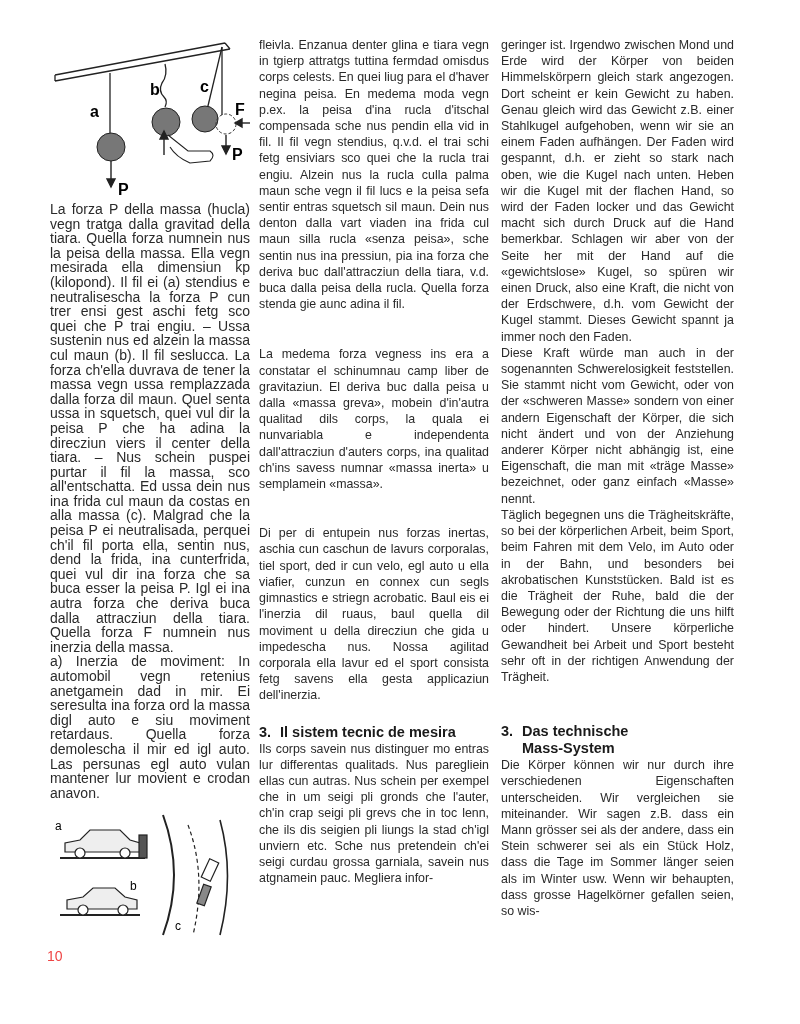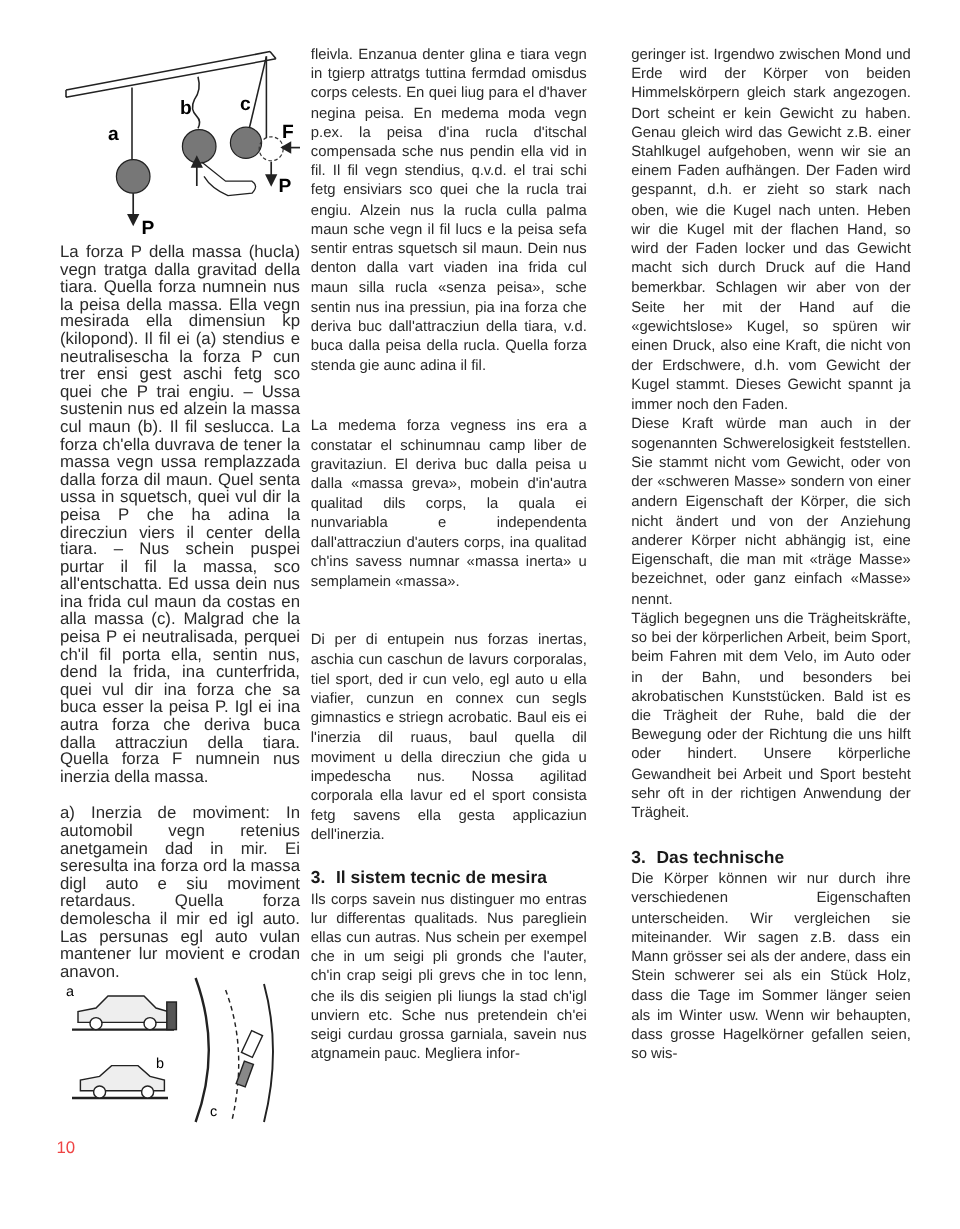--- a/index.html
+++ b/index.html
@@ -4,21 +4,21 @@
 <style>
   html, body { margin: 0; padding: 0; background: #ffffff; }
   body {
     width: 800px; height: 1024px; position: relative; overflow: hidden;
     font-family: "Liberation Sans", sans-serif; color: #2a2a2a;
   }
   .col { position: absolute; font-size: 12.4px; line-height: 16.2px; }
   .col p { margin: 0; text-align: justify; hyphens: none; }
   .col1 { left: 50px; width: 200px; font-size: 14px; line-height: 14.6px; }
   .col2 { left: 259px; width: 230px; }
-  .col3 { left: 526px; width: 233px; }
+  .col3 { left: 501px; width: 233px; }
   .heading { font-weight: bold; font-size: 14.5px; line-height: 17px; color: #1a1a1a; margin: 0; }
   .heading .num { display: inline-block; width: 21px; }
   .heading .indent { display: block; padding-left: 21px; }
   .page-number { position: absolute; left: 47px; top: 948px; font-size: 14px; color: #ef4444; }
   .fig { position: absolute; }
 </style>
 </head>
 <body>
 
 <svg class="fig" style="left:50px;top:35px" width="200" height="160" viewBox="0 0 200 160">
@@ -47,21 +47,21 @@
   <text x="40" y="82" font-size="16" font-weight="bold" font-family="Liberation Sans, sans-serif">a</text>
   <text x="100" y="60" font-size="16" font-weight="bold" font-family="Liberation Sans, sans-serif">b</text>
   <text x="150" y="57" font-size="16" font-weight="bold" font-family="Liberation Sans, sans-serif">c</text>
   <text x="185" y="80" font-size="16" font-weight="bold" font-family="Liberation Sans, sans-serif">F</text>
   <text x="68" y="160" font-size="16" font-weight="bold" font-family="Liberation Sans, sans-serif">P</text>
   <text x="182" y="125" font-size="16" font-weight="bold" font-family="Liberation Sans, sans-serif">P</text>
 </svg>
 
 <div class="col col1" style="top:202px">
   <p>La forza P della massa (hucla) vegn tratga dalla gravitad della tiara. Quella forza numnein nus la peisa della massa. Ella vegn mesirada ella dimensiun kp (kilopond). Il fil ei (a) stendius e neutralisescha la forza P cun trer ensi gest aschi fetg sco quei che P trai engiu. – Ussa sustenin nus ed alzein la massa cul maun (b). Il fil seslucca. La forza ch'ella duvrava de tener la massa vegn ussa remplazzada dalla forza dil maun. Quel senta ussa in squetsch, quei vul dir la peisa P che ha adina la direcziun viers il center della tiara. – Nus schein puspei purtar il fil la massa, sco all'entschatta. Ed ussa dein nus ina frida cul maun da costas en alla massa (c). Malgrad che la peisa P ei neutralisada, perquei ch'il fil porta ella, sentin nus, dend la frida, ina cunterfrida, quei vul dir ina forza che sa buca esser la peisa P. Igl ei ina autra forza che deriva buca dalla attracziun della tiara. Quella forza F numnein nus inerzia della massa.</p>
-  <p style="margin-top:16px">a) Inerzia de moviment: In automobil vegn retenius anetgamein dad in mir. Ei seresulta ina forza ord la massa digl auto e siu moviment retardaus. Quella forza demolescha il mir ed igl auto. Las persunas egl auto vulan mantener lur movient e crodan anavon.</p>
+  <p style="">a) Inerzia de moviment: In automobil vegn retenius anetgamein dad in mir. Ei seresulta ina forza ord la massa digl auto e siu moviment retardaus. Quella forza demolescha il mir ed igl auto. Las persunas egl auto vulan mantener lur movient e crodan anavon.</p>
 </div>
 
 <svg class="fig" style="left:55px;top:805px" width="190" height="140" viewBox="0 0 190 140">
   <g stroke="#222" fill="none" stroke-width="1.2">
     <line x1="5" y1="53" x2="90" y2="53" stroke-width="2"></line>
     <path d="M10 47 L10 38 L25 35 L35 25 L65 25 L75 35 L85 38 L85 47 Z" fill="#eee"></path>
     <circle cx="25" cy="48" r="5" fill="#fff"></circle>
       <circle cx="70" cy="48" r="5" fill="#fff"></circle>
     <rect x="84" y="30" width="8" height="23" fill="#555"></rect>
     <line x1="5" y1="110" x2="85" y2="110" stroke-width="2"></line>
@@ -88,17 +88,18 @@
   <h3 class="heading" style="margin-top:20px">
     <span class="num">3.</span><span>Il sistem tecnic de mesira</span>
   </h3>
   <p style="">Ils corps savein nus distinguer mo entras lur differentas qualitads. Nus paregliein ellas cun autras. Nus schein per exempel che in um seigi pli gronds che l'auter, ch'in crap seigi pli grevs che in toc lenn, che ils dis seigien pli liungs la stad ch'igl unviern etc. Sche nus pretendein ch'ei seigi curdau grossa garniala, savein nus atgnamein pauc. Megliera infor-</p>
 </div>
 
 <div class="col col3" style="top:37px">
   <p>geringer ist. Irgendwo zwischen Mond und Erde wird der Körper von beiden Himmelskörpern gleich stark angezogen. Dort scheint er kein Gewicht zu haben. Genau gleich wird das Gewicht z.B. einer Stahlkugel aufgehoben, wenn wir sie an einem Faden aufhängen. Der Faden wird gespannt, d.h. er zieht so stark nach oben, wie die Kugel nach unten. Heben wir die Kugel mit der flachen Hand, so wird der Faden locker und das Gewicht macht sich durch Druck auf die Hand bemerkbar. Schlagen wir aber von der Seite her mit der Hand auf die «gewichtslose» Kugel, so spüren wir einen Druck, also eine Kraft, die nicht von der Erdschwere, d.h. vom Gewicht der Kugel stammt. Dieses Gewicht spannt ja immer noch den Faden.</p>
   <p>Diese Kraft würde man auch in der sogenannten Schwerelosigkeit feststellen. Sie stammt nicht vom Gewicht, oder von der «schweren Masse» sondern von einer andern Eigenschaft der Körper, die sich nicht ändert und von der Anziehung anderer Körper nicht abhängig ist, eine Eigenschaft, die man mit «träge Masse» bezeichnet, oder ganz einfach «Masse» nennt.</p>
   <p>Täglich begegnen uns die Trägheitskräfte, so bei der körperlichen Arbeit, beim Sport, beim Fahren mit dem Velo, im Auto oder in der Bahn, und besonders bei akrobatischen Kunststücken. Bald ist es die Trägheit der Ruhe, bald die der Bewegung oder der Richtung die uns hilft oder hindert. Unsere körperliche Gewandheit bei Arbeit und Sport besteht sehr oft in der richtigen Anwendung der Trägheit.</p>
-  <h3 class="heading" style="margin-top:22px">
+  <h3 class="heading" style="margin-top:38px">
     <span class="num">3.</span><span>Das technische</span>
+    <span class="indent">Mass-System</span>
   </h3>
   <p style="margin-top:0">Die Körper können wir nur durch ihre verschiedenen Eigenschaften unterscheiden. Wir vergleichen sie miteinander. Wir sagen z.B. dass ein Mann grösser sei als der andere, dass ein Stein schwerer sei als ein Stück Holz, dass die Tage im Sommer länger seien als im Winter usw. Wenn wir behaupten, dass grosse Hagelkörner gefallen seien, so wis-</p>
 </div>
 
 </body></html>

